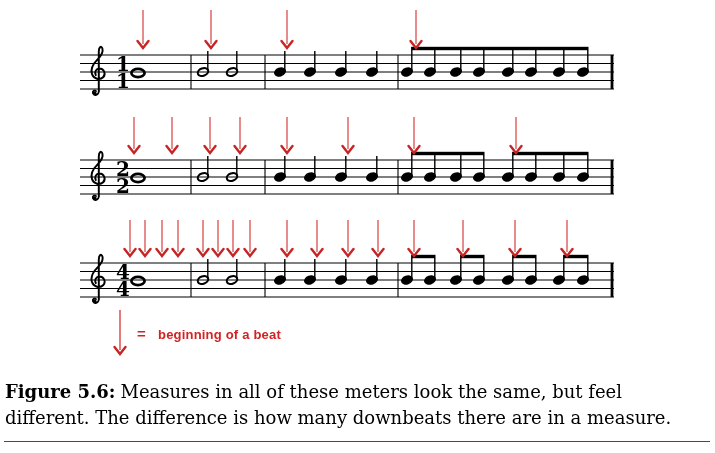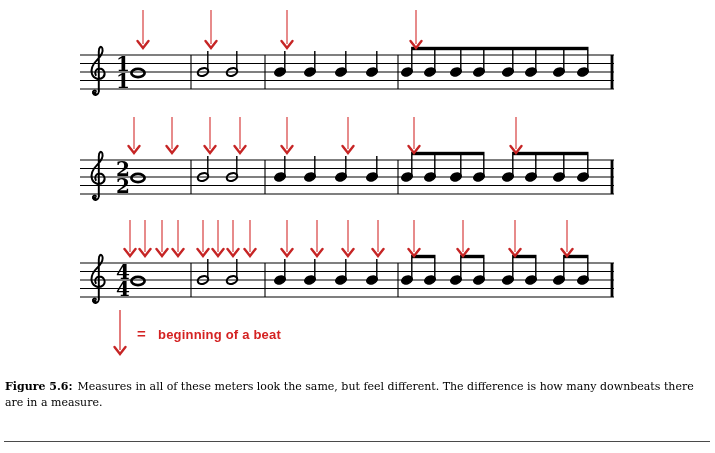--- a/index.html
+++ b/index.html
@@ -3,21 +3,21 @@
 <meta charset="utf-8">
 <style>
   html,body{margin:0;padding:0;}
   body{
     width:715px;height:453px;position:relative;background:#ffffff;
     font-family:"Liberation Sans",sans-serif;overflow:hidden;
   }
   #figure-svg{position:absolute;top:0;left:0;}
   .caption{
     position:absolute;top:379px;left:5px;width:703px;margin:0;
-    font-family:"DejaVu Serif",serif;font-size:11px;line-height:1.42;color:#000;
+    font-family:"DejaVu Serif",serif;font-size:18px;line-height:1.42;color:#000;
     text-align:left;
   }
   .caption b{padding-right:5px;}
   .rule{
     position:absolute;top:441px;left:4px;width:706px;height:0;
     border-top:1.6px solid #4a4a4a;
   }
   text.meter{font-family:"DejaVu Serif",serif;font-weight:bold;font-size:20px;}
   text.legend-eq{font-family:"Liberation Sans",sans-serif;font-weight:bold;font-size:15px;}
   text.legend-lab{font-family:"Liberation Sans",sans-serif;font-weight:bold;font-size:13px;letter-spacing:.2px;}

